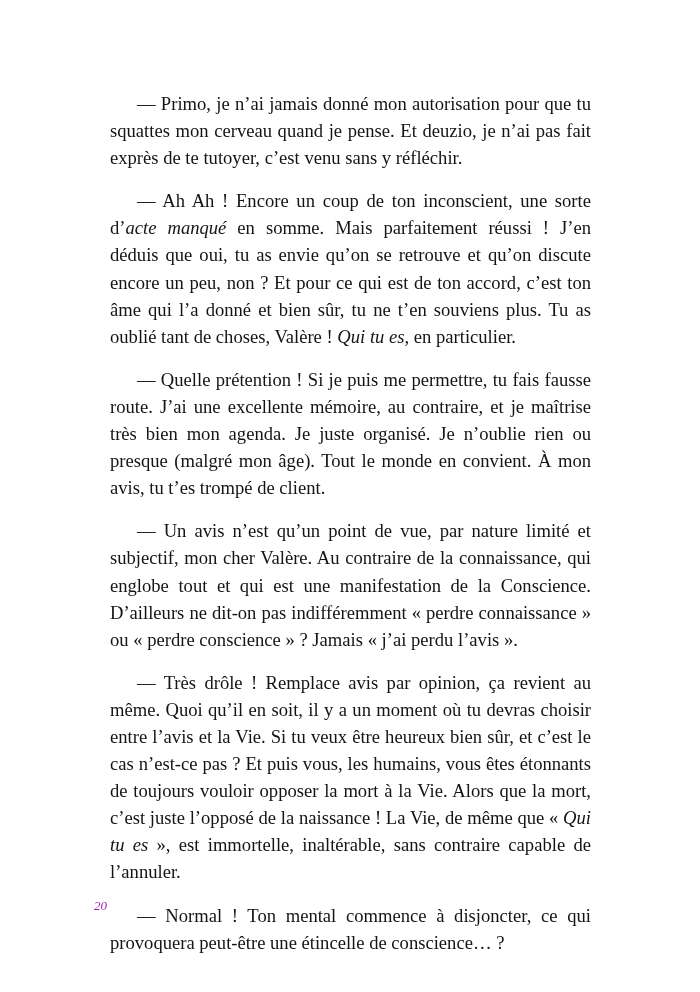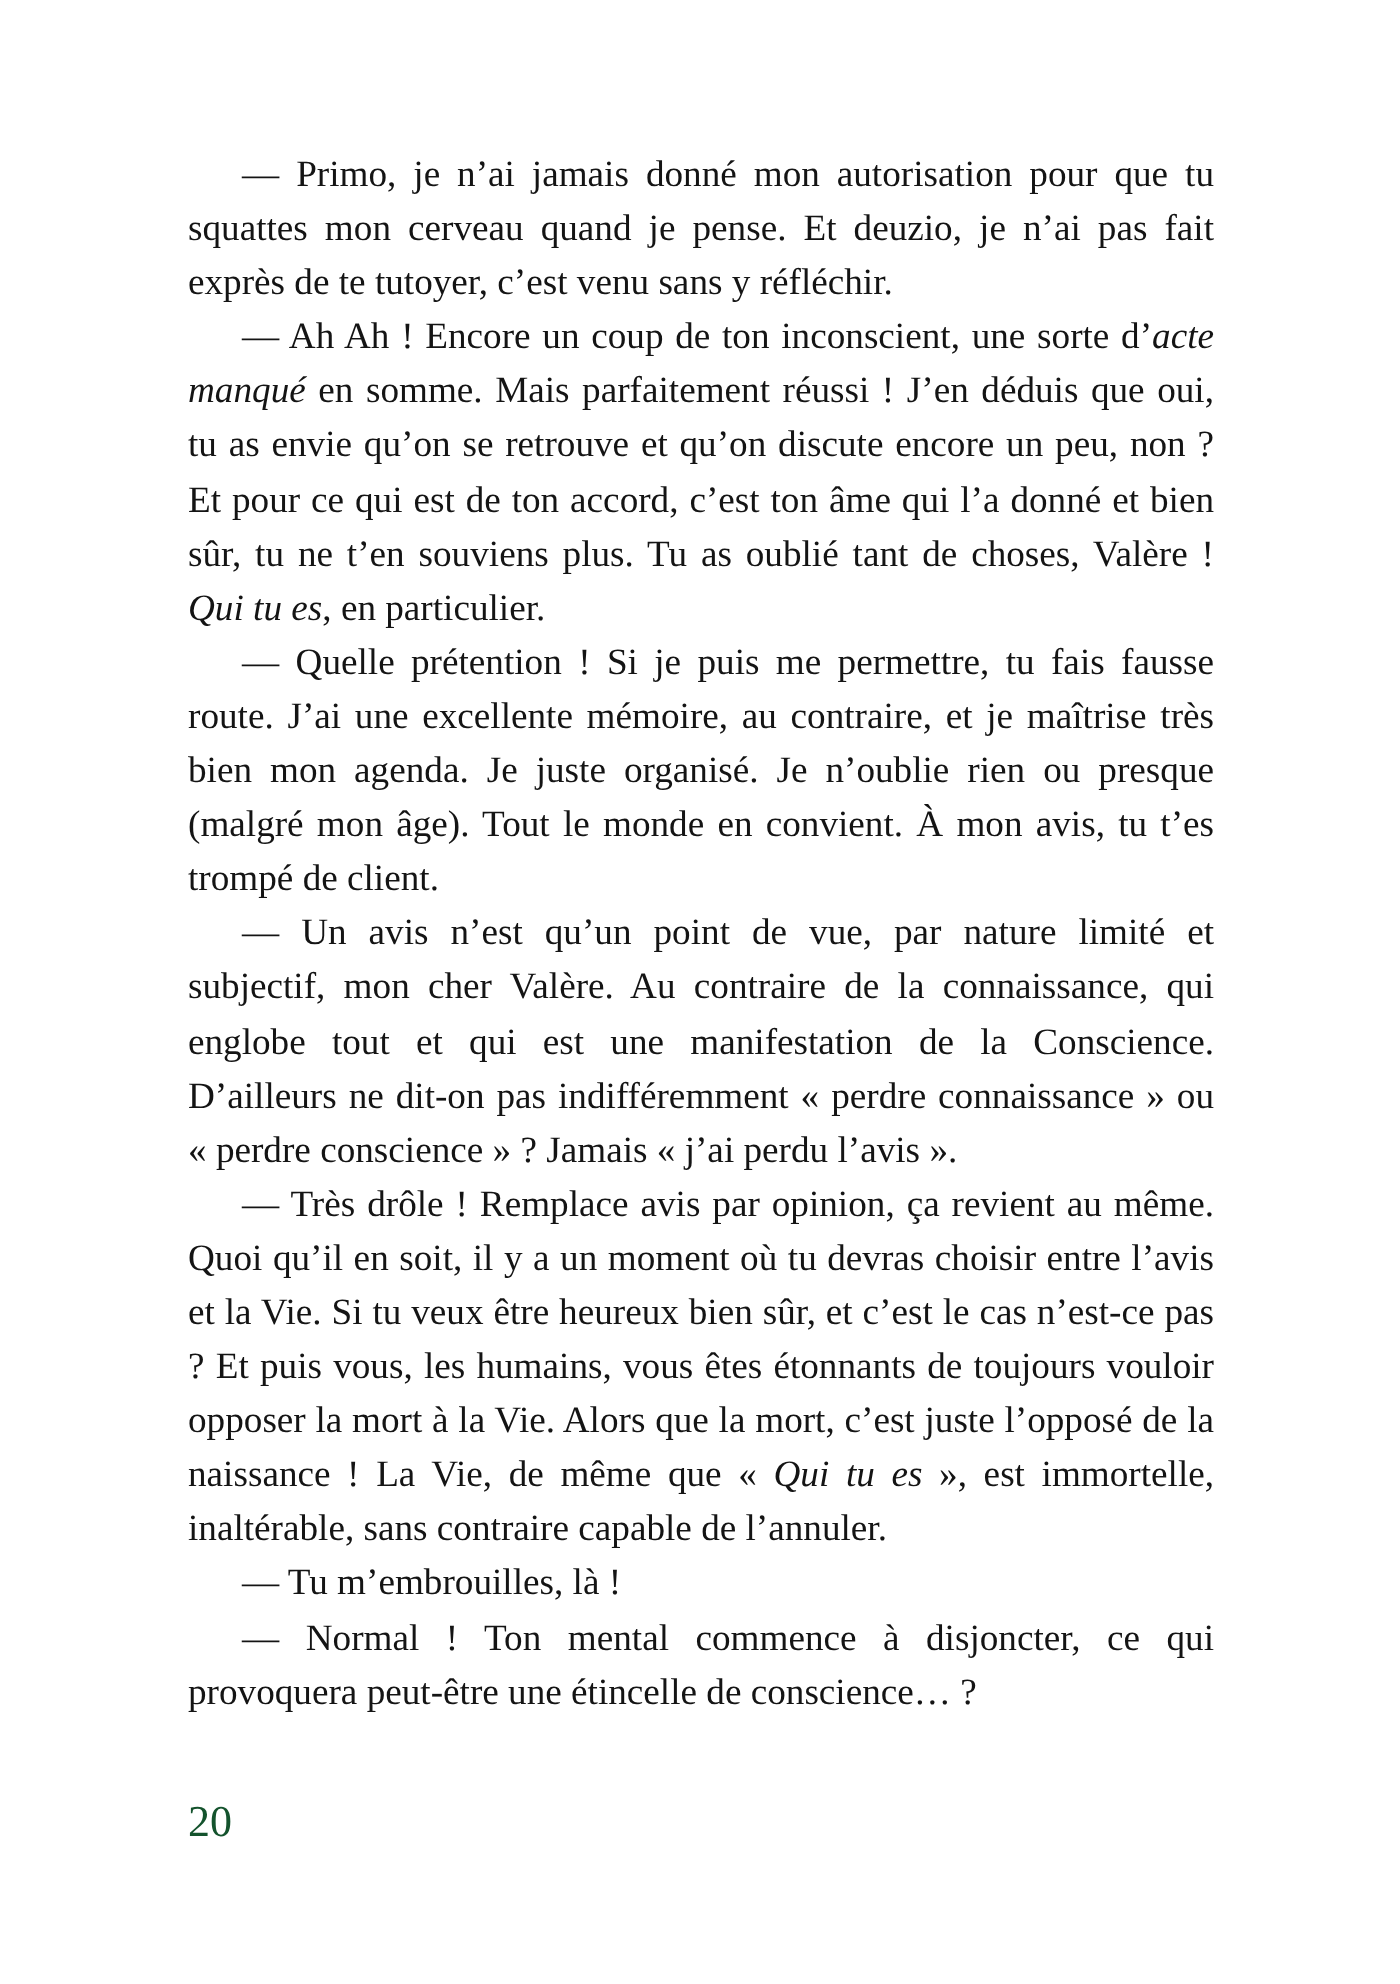--- a/index.html
+++ b/index.html
@@ -8,36 +8,36 @@
     position: absolute;
     left: 94px;
     top: 74px;
     width: 513px;
     font-family: "Liberation Serif", serif;
     font-size: 18.6px;
     line-height: 27.1px;
     color: #141414;
     text-align: justify;
   }
-  .para { margin: 0; text-indent: 27px; }
+  .para { margin: 16px; text-indent: 27px; }
   .page-number {
     position: absolute;
     left: 94px;
     top: 898px;
     font-family: "Liberation Serif", serif;
-    font-size: 22px;
-    color: #14532d;
+    font-size: 13px;
+    color: #a21caf;
+    font-style: italic;
   }
   em { font-style: italic; }
 </style>
 </head>
 <body>
 
 <div class="page-body" id="page-body">
     <p class="para"><span>— Primo, je n’ai jamais donné mon autorisation pour que tu squattes mon cerveau quand je pense. Et deuzio, je n’ai pas fait exprès de te tutoyer, c’est venu sans y réfléchir.</span></p>
     <p class="para"><span>— Ah Ah ! Encore un coup de ton inconscient, une sorte d’</span><em>acte manqué</em><span> en somme. Mais parfaitement réussi ! J’en déduis que oui, tu as envie qu’on se retrouve et qu’on discute encore un peu, non ? Et pour ce qui est de ton accord, c’est ton âme qui l’a donné et bien sûr, tu ne t’en souviens plus. Tu as oublié tant de choses, Valère ! </span><em>Qui tu es</em><span>, en particulier.</span></p>
     <p class="para"><span>— Quelle prétention ! Si je puis me permettre, tu fais fausse route. J’ai une excellente mémoire, au contraire, et je maîtrise très bien mon agenda. Je juste organisé. Je n’oublie rien ou presque (malgré mon âge). Tout le monde en convient. À mon avis, tu t’es trompé de client.</span></p>
     <p class="para"><span>— Un avis n’est qu’un point de vue, par nature limité et subjectif, mon cher Valère. Au contraire de la connaissance, qui englobe tout et qui est une manifestation de la Conscience. D’ailleurs ne dit-on pas indifféremment « perdre connaissance » ou « perdre conscience » ? Jamais « j’ai perdu l’avis ».</span></p>
     <p class="para"><span>— Très drôle ! Remplace avis par opinion, ça revient au même. Quoi qu’il en soit, il y a un moment où tu devras choisir entre l’avis et la Vie. Si tu veux être heureux bien sûr, et c’est le cas n’est-ce pas ? Et puis vous, les humains, vous êtes étonnants de toujours vouloir opposer la mort à la Vie. Alors que la mort, c’est juste l’opposé de la naissance ! La Vie, de même que « </span><em>Qui tu es</em><span> », est immortelle, inaltérable, sans contraire capable de l’annuler.</span></p>
-    <p class="para"><span>— Tu m’embrouilles, là !</span></p>
     <p class="para"><span>— Normal ! Ton mental commence à disjoncter, ce qui provoquera peut-être une étincelle de conscience… ?</span></p>
   </div>
 <div class="page-number">20</div>
 
 </body></html>

